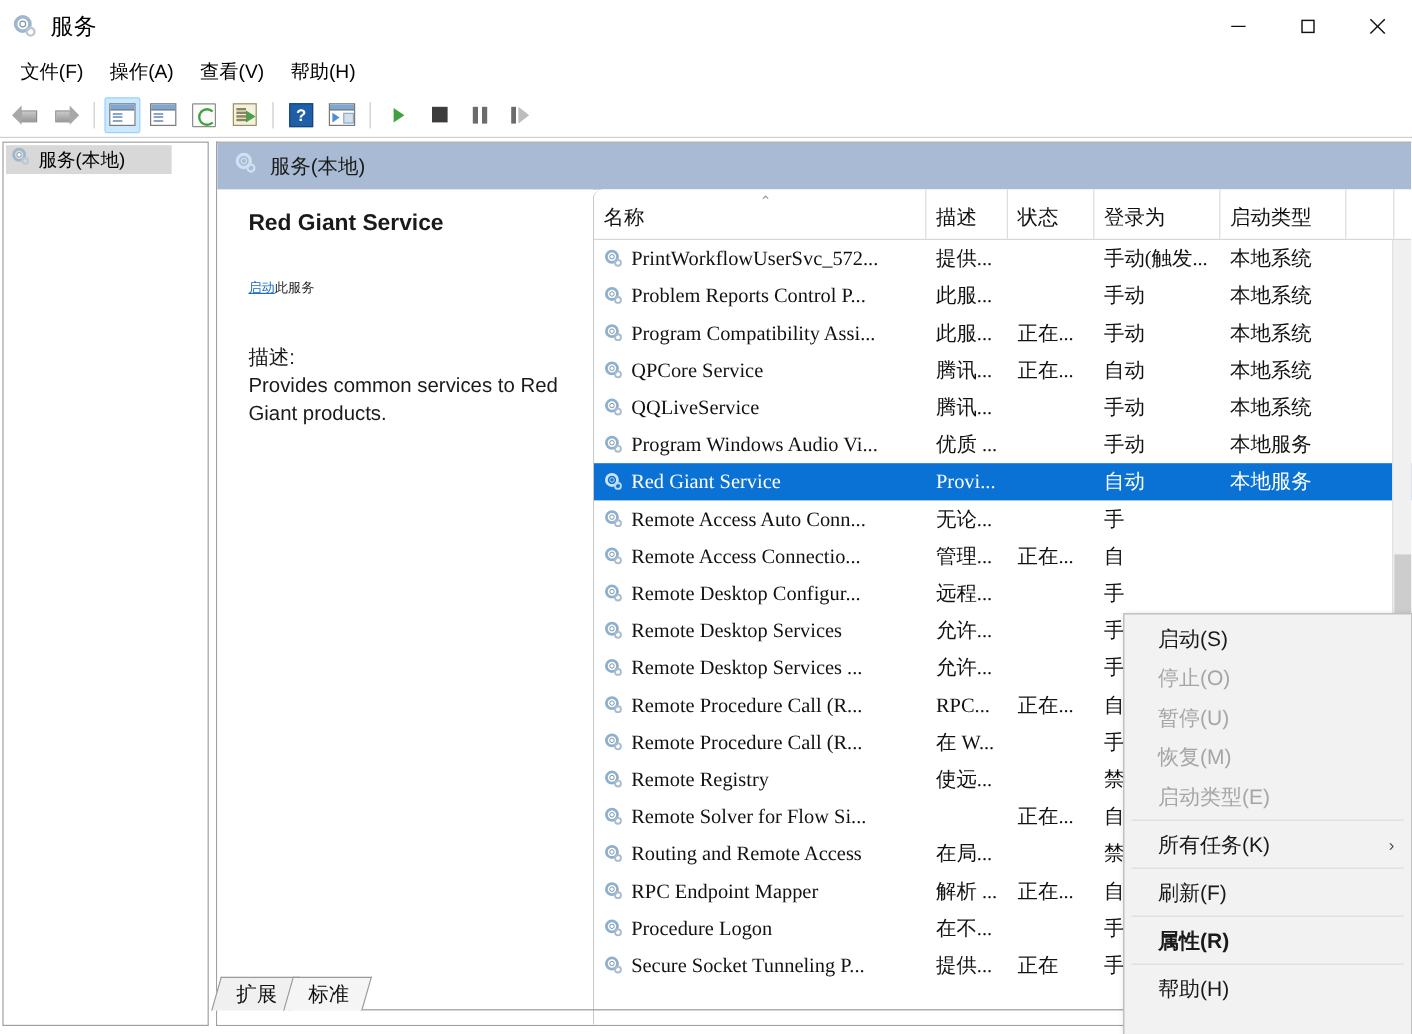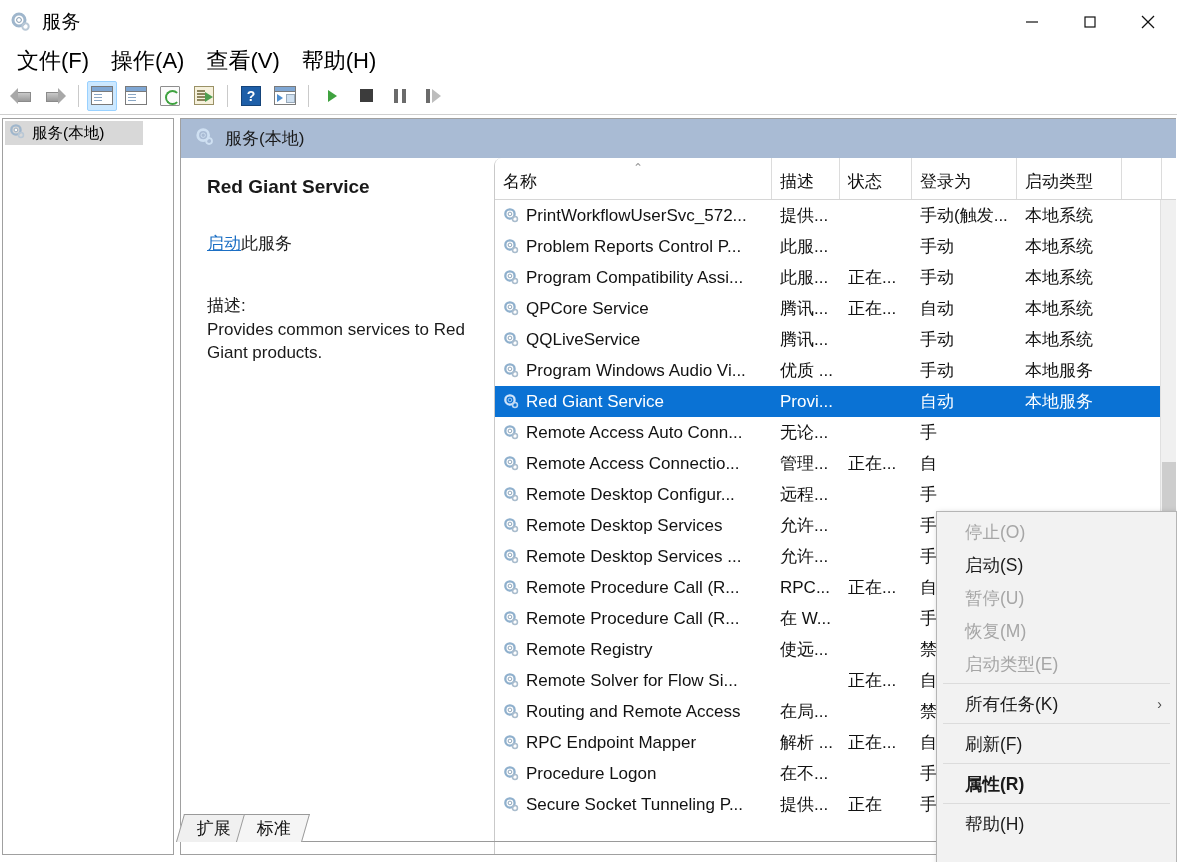--- a/index.html
+++ b/index.html
@@ -22,21 +22,21 @@
   .win-btn {
     width: 58px; height: 44px; display: flex; align-items: center; justify-content: center;
     font-size: 17px; color: #1a1a1a;
   }
 
   
   .menubar {
     position: absolute; left: 0; top: 44px; width: 1177px; height: 33px;
     background: #fff; display: flex; align-items: center; padding-left: 6px;
   }
-  .menu-item { font-size: 22px; color: #000; padding: 3px 11px; }
+  .menu-item { font-size: 16px; color: #000; padding: 3px 11px; }
 
   
   .toolbar {
     position: absolute; left: 0; top: 77px; width: 1177px; height: 38px;
     background: #fff; display: flex; align-items: center; padding-left: 4px;
     border-bottom: 1px solid #cfcfcf;
   }
   .tb-btn { width: 30px; height: 30px; display: flex; align-items: center; justify-content: center;
             margin: 0 2px; border-radius: 2px; position: relative; }
   .tb-btn.active { background: #cce8ff; border: 1px solid #99d1ff; }
@@ -111,42 +111,42 @@
   }
   .mmc-header .hlbl { font-size: 17px; color: #1a1a1a; margin-left: 10px; }
 
   
   .mmc-split { position: absolute; left: 0; top: 39px; width: 996px; bottom: 0; }
   .detail-col {
     position: absolute; left: 0; top: 0; width: 313px; bottom: 0;
     background: #fff; padding: 18px 16px 0 26px;
   }
   .detail-title { font-size: 19px; font-weight: bold; color: #1a1a1a; }
-  .detail-link-row { margin-top: 34px; font-size: 17px; color: #1a1a1a; }
+  .detail-link-row { margin-top: 34px; font-size: 11px; color: #1a1a1a; }
   .detail-link { color: #1c6fc4; text-decoration: underline; cursor: pointer; }
   .detail-desc-label { margin-top: 39px; font-size: 17px; color: #1a1a1a; }
   .detail-desc { margin-top: 2px; font-size: 17px; color: #1a1a1a; line-height: 1.35; }
 
   
   .list-col {
     position: absolute; left: 313px; top: 0; right: 0; bottom: 0; background: #fff;
     border-top-left-radius: 8px; overflow: hidden; border-left: 1px solid #c9c9c9;
   }
   .list-head {
     display: flex; height: 42px; align-items: flex-end; background: #fff;
     border-bottom: 1px solid #d6d6d6; position: relative;
   }
   .hcell {
     font-size: 17px; color: #111; padding: 0 8px 6px 8px; height: 42px;
     display: flex; align-items: flex-end; border-right: 1px solid #dcdcdc;
     white-space: nowrap; overflow: hidden;
   }
   .sortmark { position:absolute; left:138px; top:3px; font-size:12px; color:#9a9a9a; }
 
-  .rows { position: relative; background: #fff; }
+  .rows { position: relative; background: #fff; font-family: Liberation Serif, serif; }
   .row { display: flex; height: 31px; align-items: center; white-space: nowrap; }
   .row.selected { background: #0a72d4; }
   .row.selected .cell, .row.selected .cell-name { color: #fff; }
   .cell, .cell-name {
     font-size: 17px; color: #121212; padding: 0 8px; overflow: hidden;
     display: flex; align-items: center; height: 31px;
   }
   .cell-name { gap: 6px; }
 
   
@@ -658,26 +658,26 @@
 
           <div class="vscroll">
             <div class="vthumb"></div>
           </div>
         </div>
 
       </div>
     </div>
 
     <div class="ctx-menu" id="ctxmenu">
+        <div class="ctx-item">
+      <span>启动(S)</span>
+
+    </div>
         <div class="ctx-item disabled">
       <span>停止(O)</span>
-
-    </div>
-        <div class="ctx-item">
-      <span>启动(S)</span>
 
     </div>
         <div class="ctx-item disabled">
       <span>暂停(U)</span>
 
     </div>
         <div class="ctx-item disabled">
       <span>恢复(M)</span>
 
     </div>

